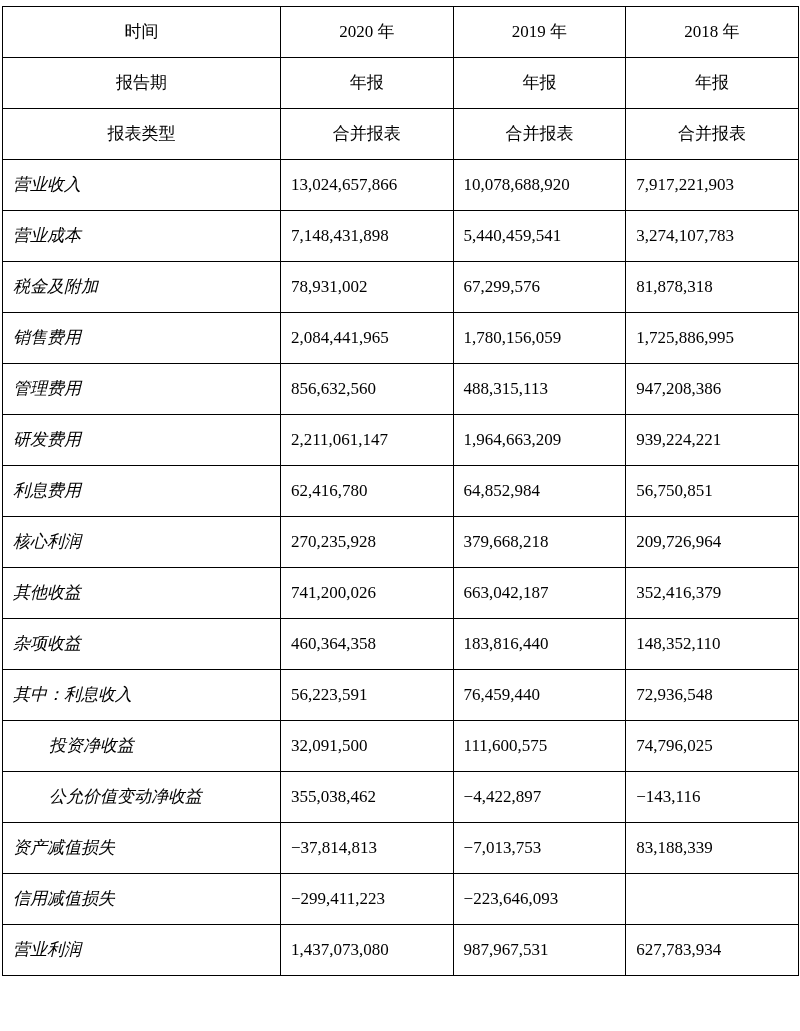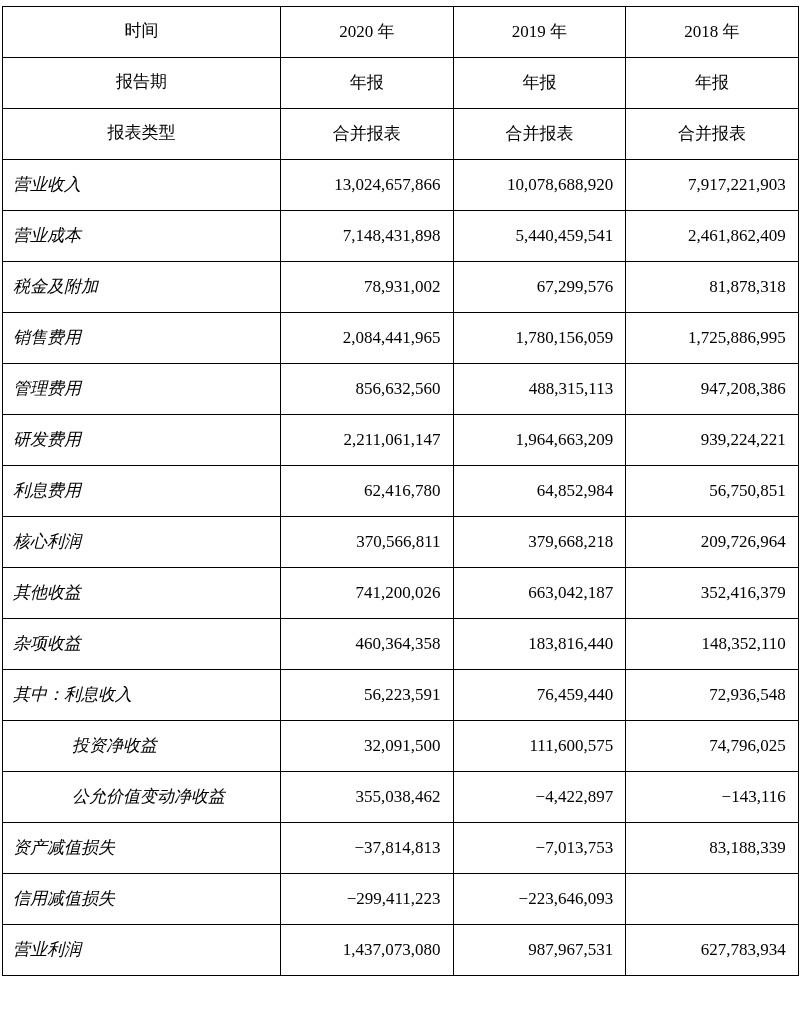--- a/index.html
+++ b/index.html
@@ -34,26 +34,26 @@
     vertical-align: middle;
     white-space: nowrap;
     overflow: hidden;
   }
   
   col.c-label { width: 278px; }
   col.c-val   { width: 172.6px; }
 
   
   tr.head td { text-align: center; }
-  tr.head td.label { text-align: center; font-family: Liberation Mono, monospace; }
+  tr.head td.label { text-align: center; }
 
   
   tr.data td.label { text-align: left; font-style: italic; }
-  tr.data td.val { text-align: right; padding-right: 12px; }
-  td.label.ind2 { padding-left: 69px; }
+  tr.data td.val { text-align: left; padding-right: 12px; }
+  td.label.ind2 { padding-left: 46px; }
 </style>
 </head>
 <body>
 
 <div class="sheet">
   <table class="fin">
     <colgroup>
       <col class="c-label">
       <col class="c-val">
       <col class="c-val">
@@ -86,21 +86,21 @@
         <td class="label">营业收入</td>
         <td class="val">13,024,657,866</td>
         <td class="val">10,078,688,920</td>
         <td class="val">7,917,221,903</td>
       </tr>
 
       <tr class="data">
         <td class="label">营业成本</td>
         <td class="val">7,148,431,898</td>
         <td class="val">5,440,459,541</td>
-        <td class="val">2,461,862,409</td>
+        <td class="val">3,274,107,783</td>
       </tr>
 
       <tr class="data">
         <td class="label">税金及附加</td>
         <td class="val">78,931,002</td>
         <td class="val">67,299,576</td>
         <td class="val">81,878,318</td>
       </tr>
 
       <tr class="data">
@@ -126,21 +126,21 @@
 
       <tr class="data">
         <td class="label">利息费用</td>
         <td class="val">62,416,780</td>
         <td class="val">64,852,984</td>
         <td class="val">56,750,851</td>
       </tr>
 
       <tr class="data">
         <td class="label">核心利润</td>
-        <td class="val">370,566,811</td>
+        <td class="val">270,235,928</td>
         <td class="val">379,668,218</td>
         <td class="val">209,726,964</td>
       </tr>
 
       <tr class="data">
         <td class="label">其他收益</td>
         <td class="val">741,200,026</td>
         <td class="val">663,042,187</td>
         <td class="val">352,416,379</td>
       </tr>

